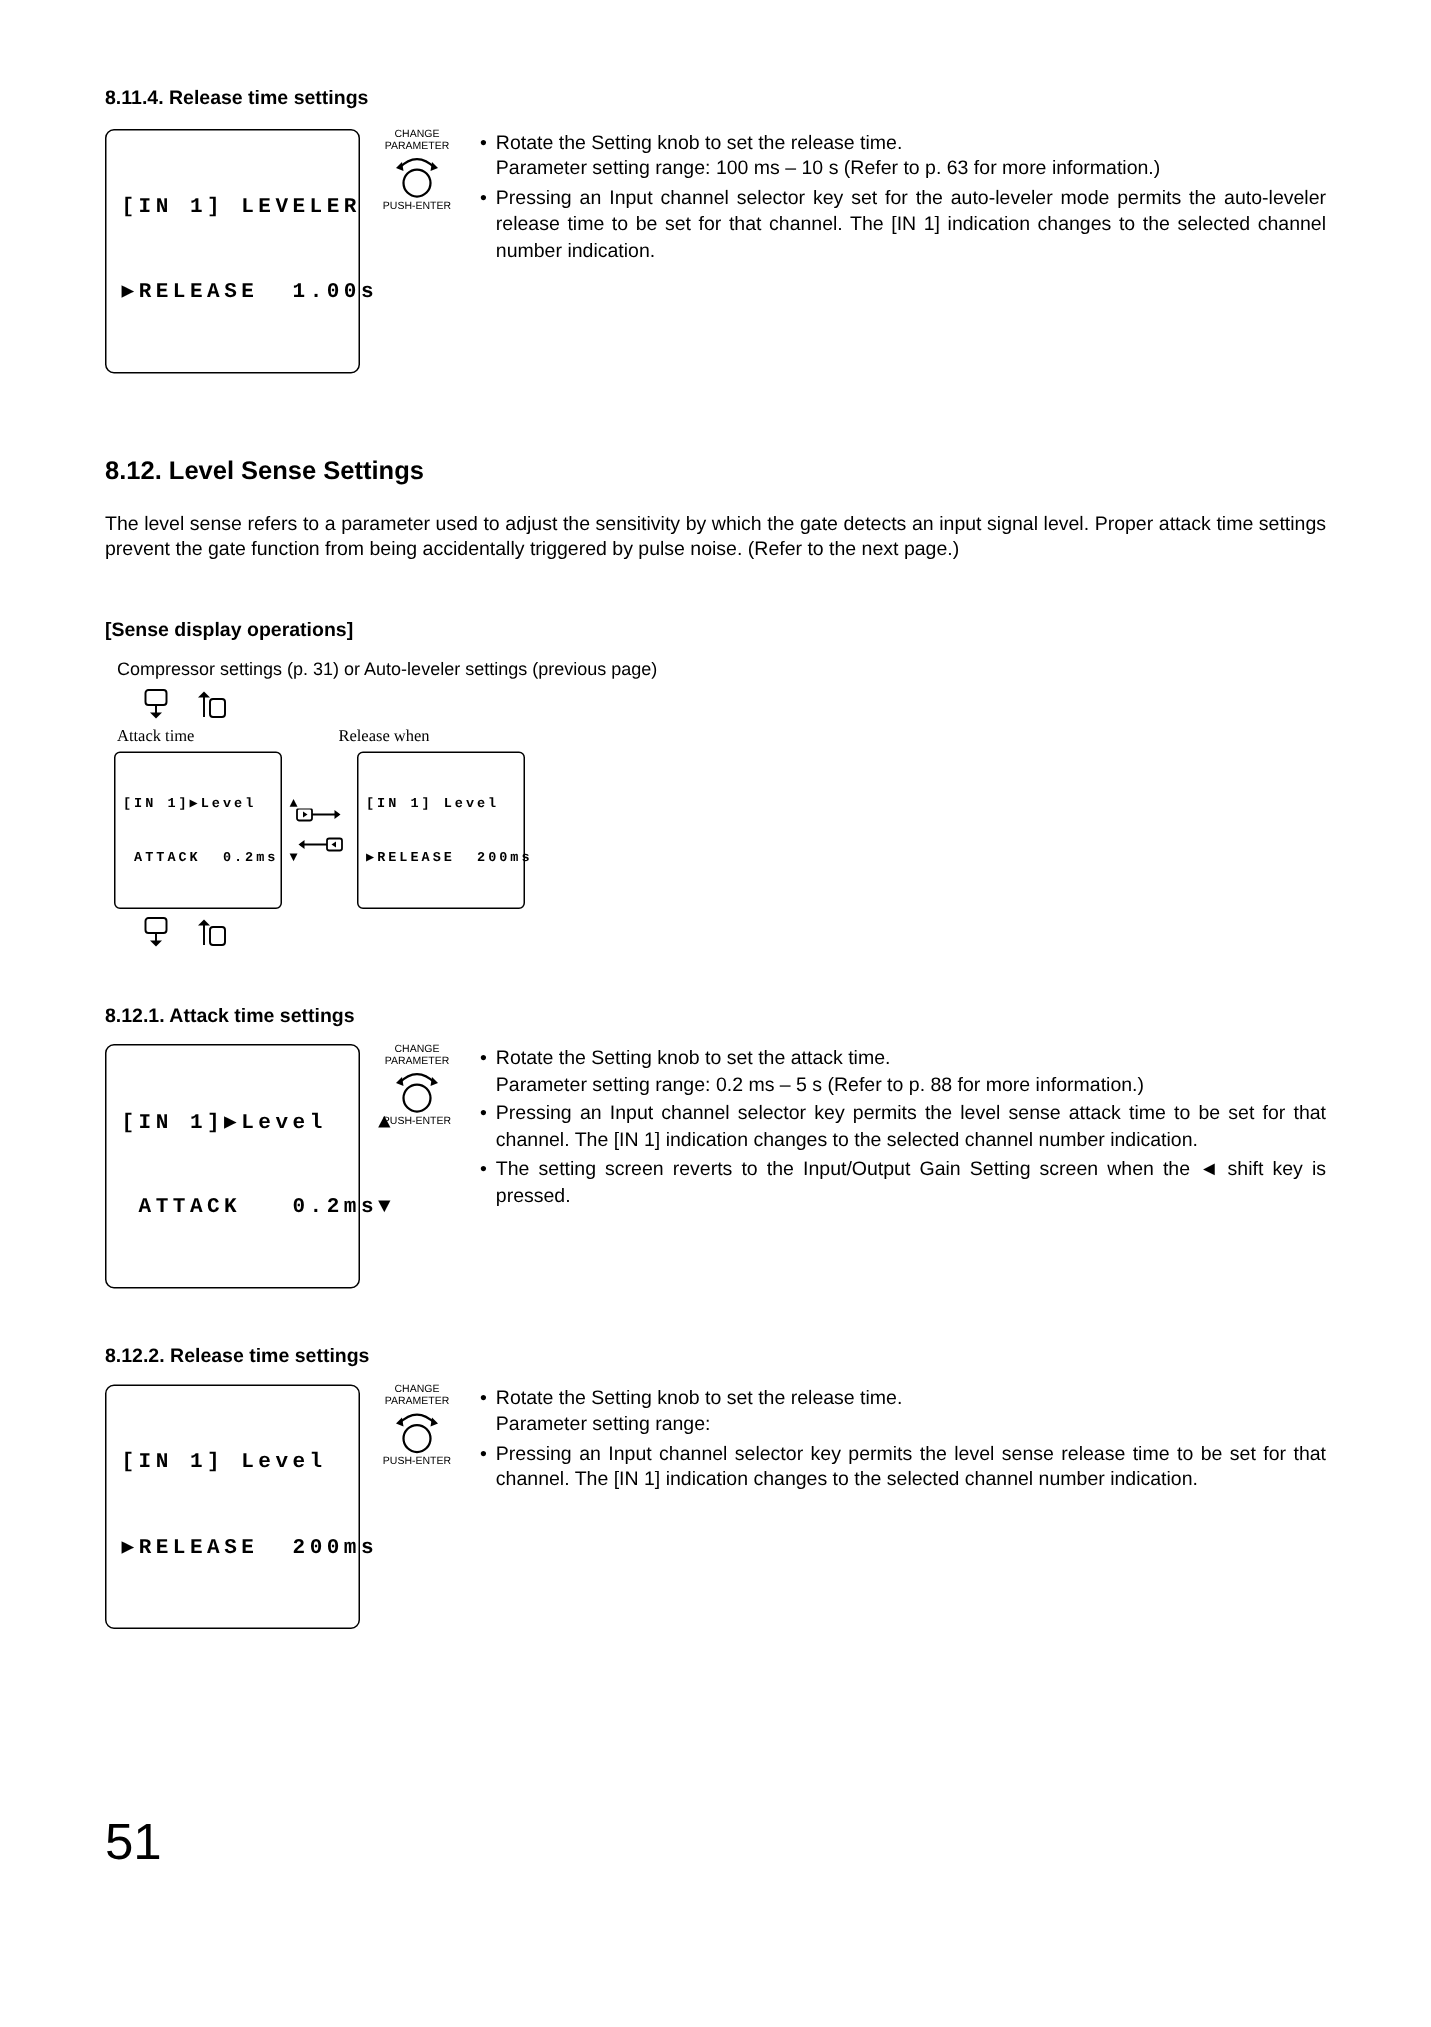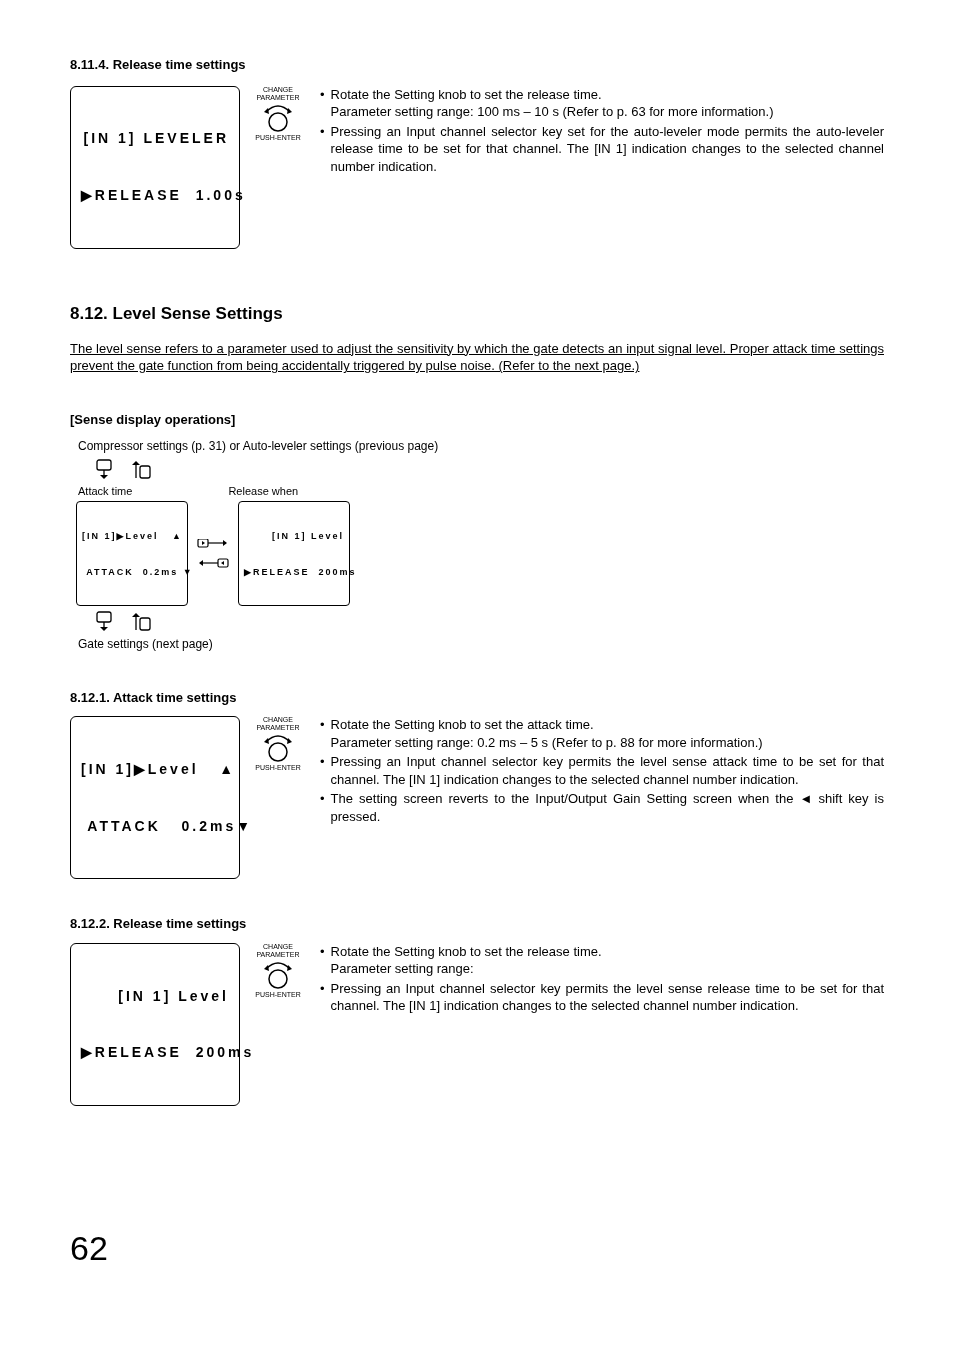--- a/index.html
+++ b/index.html
@@ -34,29 +34,28 @@
   }
   .lcd-row {
     display: flex;
     align-items: flex-start;
     gap: 12px;
   }
   .lcd {
     border: 1.5px solid #000;
     border-radius: 6px;
     padding: 5px 10px;
-    font-family: Liberation Sans, sans-serif;
+    font-family: Liberation Mono, monospace;
     font-weight: bold;
     letter-spacing: 3px;
     font-size: 14px;
     width: 170px;
     box-sizing: border-box;
     line-height: 1.35;
     white-space: pre;
-    text-align: right;
   }
   .lcd.small {
     font-size: 9px;
     letter-spacing: 2px;
     width: 112px;
     padding: 3px 5px;
     border-radius: 4px;
   }
   .knob-col {
     display: flex;
@@ -92,21 +91,20 @@
   .sub-line .lead {
     white-space: pre;
   }
   .sub-line .rest {
     flex: 1;
     text-align: justify;
   }
   .para {
     margin: 0 0 10px 0;
     text-align: justify;
-    text-decoration: underline;
   }
   .diagram {
     margin-left: 6px;
     margin-top: 8px;
   }
   .diag-arrows-v {
     margin: 4px 0 4px 18px;
     display: flex;
     gap: 14px;
     align-items: center;
@@ -115,20 +113,21 @@
     display: flex;
     align-items: center;
     gap: 8px;
   }
   .diag-labels {
     display: flex;
     gap: 56px;
     font-size: 11px;
     margin-bottom: 2px;
     margin-left: 2px;
+    font-family: Liberation Serif, serif;
   }
   .page-num {
     font-size: 34px;
     margin-top: 120px;
   }
   .tri {
     display: inline-block;
   }
 </style>
 </head>
@@ -225,21 +224,20 @@
       <line x1="10" y1="12" x2="10" y2="20" stroke="#000" stroke-width="1.3"></line>
       <path d="M6 17 L10 21 L14 17" fill="#000"></path>
     </svg>
     <svg width="22" height="22" viewBox="0 0 22 22">
       <line x1="6" y1="20" x2="6" y2="4" stroke="#000" stroke-width="1.3"></line>
       <path d="M2 7 L6 3 L10 7" fill="#000"></path>
       <rect x="10" y="8" width="10" height="12" rx="2" fill="none" stroke="#000" stroke-width="1.3"></rect>
     </svg>
   </div>
 
-  <div style="font-size:12px;margin-left:2px;">Gate settings (next page)</div>
 </div>
 
 <div class="h4" style="">8.12.1. Attack time settings</div>
 
 <div class="block">
   <div class="lcd-row">
     <div class="lcd">
       <div>[IN 1]▶Level   ▲</div>
       <div> ATTACK   0.2ms▼</div>
     </div>
@@ -309,13 +307,13 @@
         </div>
       </div>
     </div>
     <div class="bullet-row">
       <span class="dot">•</span>
       <div class="bullet-body">Pressing an Input channel selector key permits the level sense release time to be set for that channel. The [IN 1] indication changes to the selected channel number indication.</div>
     </div>
   </div>
 </div>
 
-<div class="page-num">62</div>
+<div class="page-num">51</div>
 
 </body></html>

